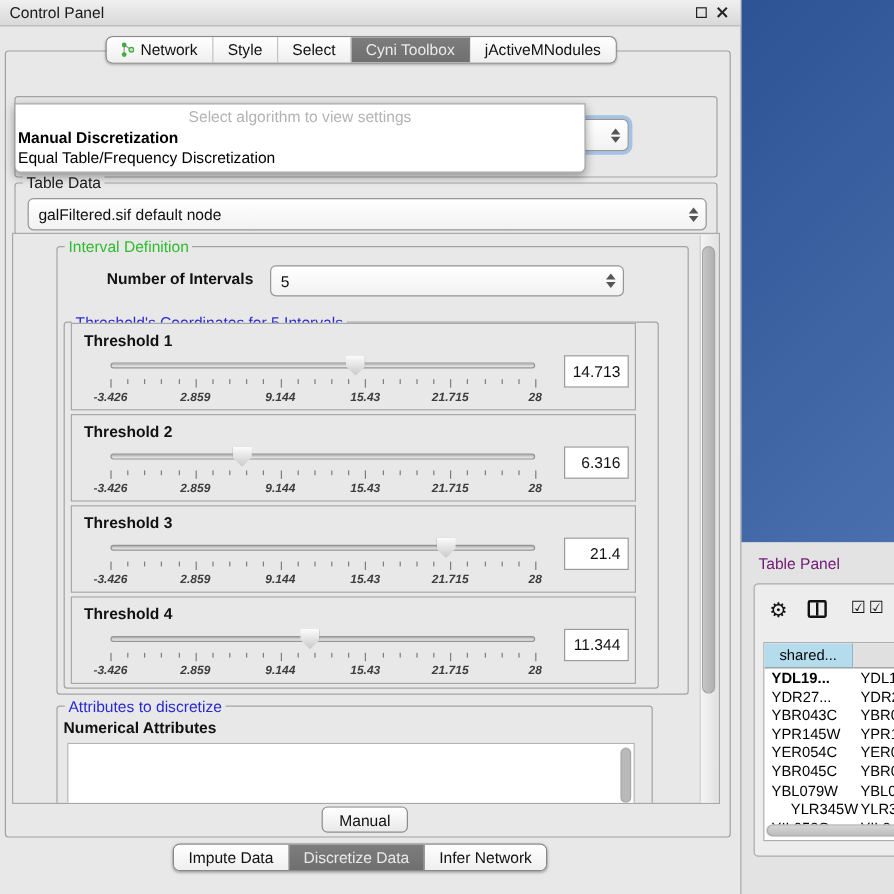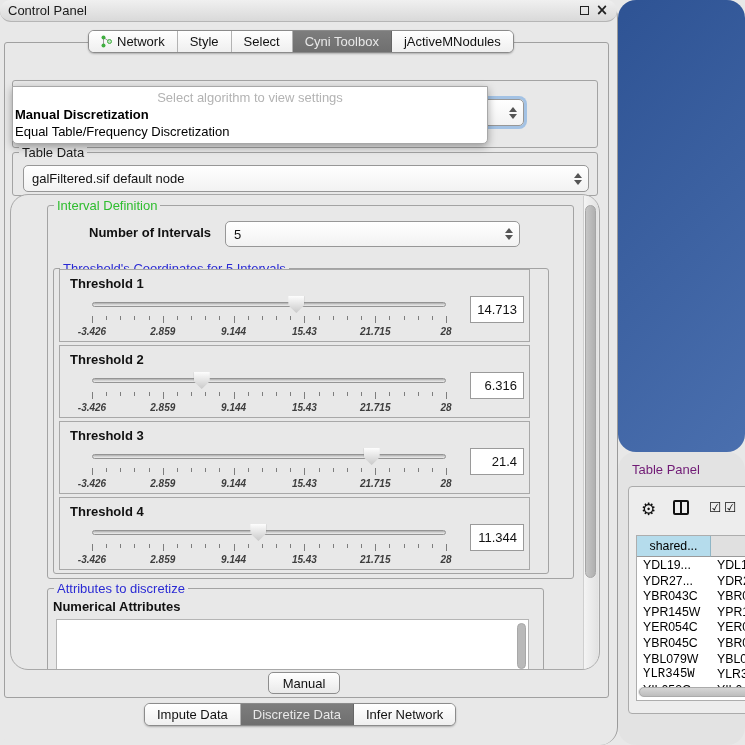--- a/index.html
+++ b/index.html
@@ -2,21 +2,21 @@
 <html style="--green: #2ebd2e; --blue: #2a2ad4; --seltab: #6f6f6f; --desktop: #3c63a0;"><head>
 <meta charset="utf-8">
 <style>
   :root{
     --green:#2ebd2e; --blue:#2a2ad4; --seltab:#6f6f6f; --desktop:#3c63a0;
     --teal:#a5ced7; --hdrblue:#b5dcec;
   }
   *{box-sizing:border-box;}
   html,body{margin:0;padding:0;}
   body{width:745px;height:745px;overflow:hidden;font-family:"Liberation Sans","DejaVu Sans",sans-serif;background:#e8e8e8;}
-  .abs{position:absolute;border-radius:18px;}
+  .abs{position:absolute;}
   #app{position:relative;width:745px;height:745px;background:#e8e8e8;}
 
   
   #left{left:0;top:0;width:618px;height:745px;background:#e8e8e8;border-right:1px solid #9a9a9a;}
   #titlebar{left:0;top:0;width:100%;height:22px;background:linear-gradient(#f0f0f0,#d9d9d9);border-bottom:1px solid #b5b5b5;font-size:13px;color:#1a1a1a;line-height:22px;padding-left:8px;}
   .tb-icon{position:absolute;top:4px;width:14px;height:14px;text-align:center;line-height:13px;font-size:13px;color:#222;cursor:default;}
   #float-icon{right:26px;}
   #float-icon .sq{display:inline-block;width:9px;height:9px;border:1.6px solid #222;margin-top:2px;}
   #close-icon{right:8px;font-weight:bold;font-family:"DejaVu Sans",sans-serif;font-size:15px;}
 
@@ -387,21 +387,21 @@
       <span id="cols-ic" class="tool-ic"></span>
       <span id="chk1" class="tool-ic">☑</span>
       <span id="chk2" class="tool-ic">☑</span>
       <div id="tp-table">
         <div id="tp-headers">
             <div class="tcolhead" style="left: 0px; width: 74px; background: rgb(181, 220, 236);">shared...</div>
             <div class="tcolhead" style="left: 74px; width: 85px; background: rgb(224, 224, 224);">na</div>
           </div>
         <div id="tp-rows">
             <div class="trow" style="top: 22px;">
-              <div class="tcell" style="left: 0px; width: 74px;">YDL19...</div>
+              <div class="tcell" style="left: 0px; width: 74px; font-weight: bold;">YDL19...</div>
               <div class="tcell" style="left: 74px; width: 85px;">YDL1</div>
             </div>
             <div class="trow" style="top: 37.6px;">
               <div class="tcell" style="left: 0px; width: 74px;">YDR27...</div>
               <div class="tcell" style="left: 74px; width: 85px;">YDR2</div>
             </div>
             <div class="trow" style="top: 53.2px;">
               <div class="tcell" style="left: 0px; width: 74px;">YBR043C</div>
               <div class="tcell" style="left: 74px; width: 85px;">YBR0</div>
             </div>
@@ -415,21 +415,21 @@
             </div>
             <div class="trow" style="top: 100px;">
               <div class="tcell" style="left: 0px; width: 74px;">YBR045C</div>
               <div class="tcell" style="left: 74px; width: 85px;">YBR0</div>
             </div>
             <div class="trow" style="top: 115.6px;">
               <div class="tcell" style="left: 0px; width: 74px;">YBL079W</div>
               <div class="tcell" style="left: 74px; width: 85px;">YBL0</div>
             </div>
             <div class="trow" style="top: 131.2px;">
-              <div class="tcell" style="left: 0px; width: 74px; font-family: Liberation Mono, monospace;">YLR345W</div>
+              <div class="tcell" style="left: 16px; width: 74px;">YLR345W</div>
               <div class="tcell" style="left: 74px; width: 85px;">YLR3</div>
             </div>
             <div class="trow" style="top: 146.8px;">
               <div class="tcell" style="left: 0px; width: 74px;">YIL052C</div>
               <div class="tcell" style="left: 74px; width: 85px;">YIL0</div>
             </div>
           </div>
         <div id="hscroll">
           <div id="hthumb"></div>
         </div>

